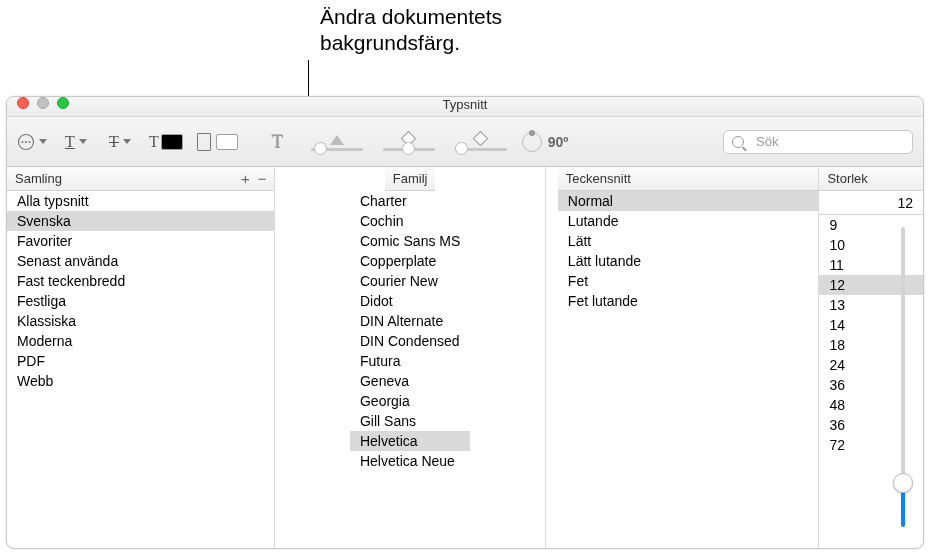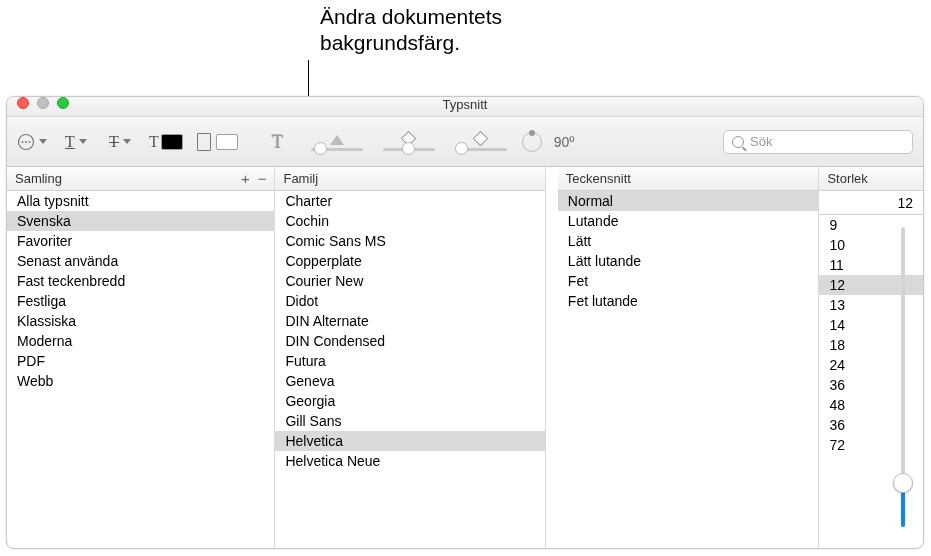--- a/index.html
+++ b/index.html
@@ -147,23 +147,24 @@
   }
   .slthumb {
     width: 13px; height: 13px;
     background: #fff;
     border: 1px solid #b7b7b7;
     border-radius: 50%;
     position: absolute;
     top: -6px;
   }
   .rot {
-    display: flex; align-items: center; gap: 12px;
+    display: flex; align-items: center; gap: 6px;
     color: #666;
     font-size: 14px;
+    font-weight: bold;
   }
   .rot-circle {
     width: 20px; height: 20px;
     border: 1.5px solid #bbb;
     border-radius: 50%;
     position: relative;
   }
   .rot-dot {
     width: 6px; height: 6px; background: #999;
     border-radius: 50%;
@@ -174,21 +175,21 @@
     margin-left: auto;
     width: 190px;
     height: 24px;
     border: 1px solid #c8c8c8;
     border-radius: 5px;
     background: #fff;
     display: flex;
     align-items: center;
     padding: 0 8px;
     color: #999;
-    gap: 6px;
+    gap: 12px;
     font-size: 13px;
   }
   .mag {
     width: 12px; height: 12px;
     border: 1.5px solid #999;
     border-radius: 50%;
     position: relative;
   }
   .mag::after {
     content:'';
@@ -203,21 +204,21 @@
     height: 384px;
   }
   .col {
     display: flex;
     flex-direction: column;
     border-right: 1px solid #d9d9d9;
     overflow: hidden;
   }
   .col:last-child { border-right: none; }
   .col.samling { width: 272px; }
-  .col.familj { width: 274px; }
+  .col.familj { width: 274px; align-items: center; }
   .col.tecken { width: 265px; margin-left: 12px; }
   .col.storlek { width: 105px; position: relative; }
   .col-header {
     height: 24px;
     background: linear-gradient(#fdfdfd,#eee);
     border-bottom: 1px solid #d3d3d3;
     display: flex;
     align-items: center;
     padding: 2px 8px;
     font-size: 13px;

